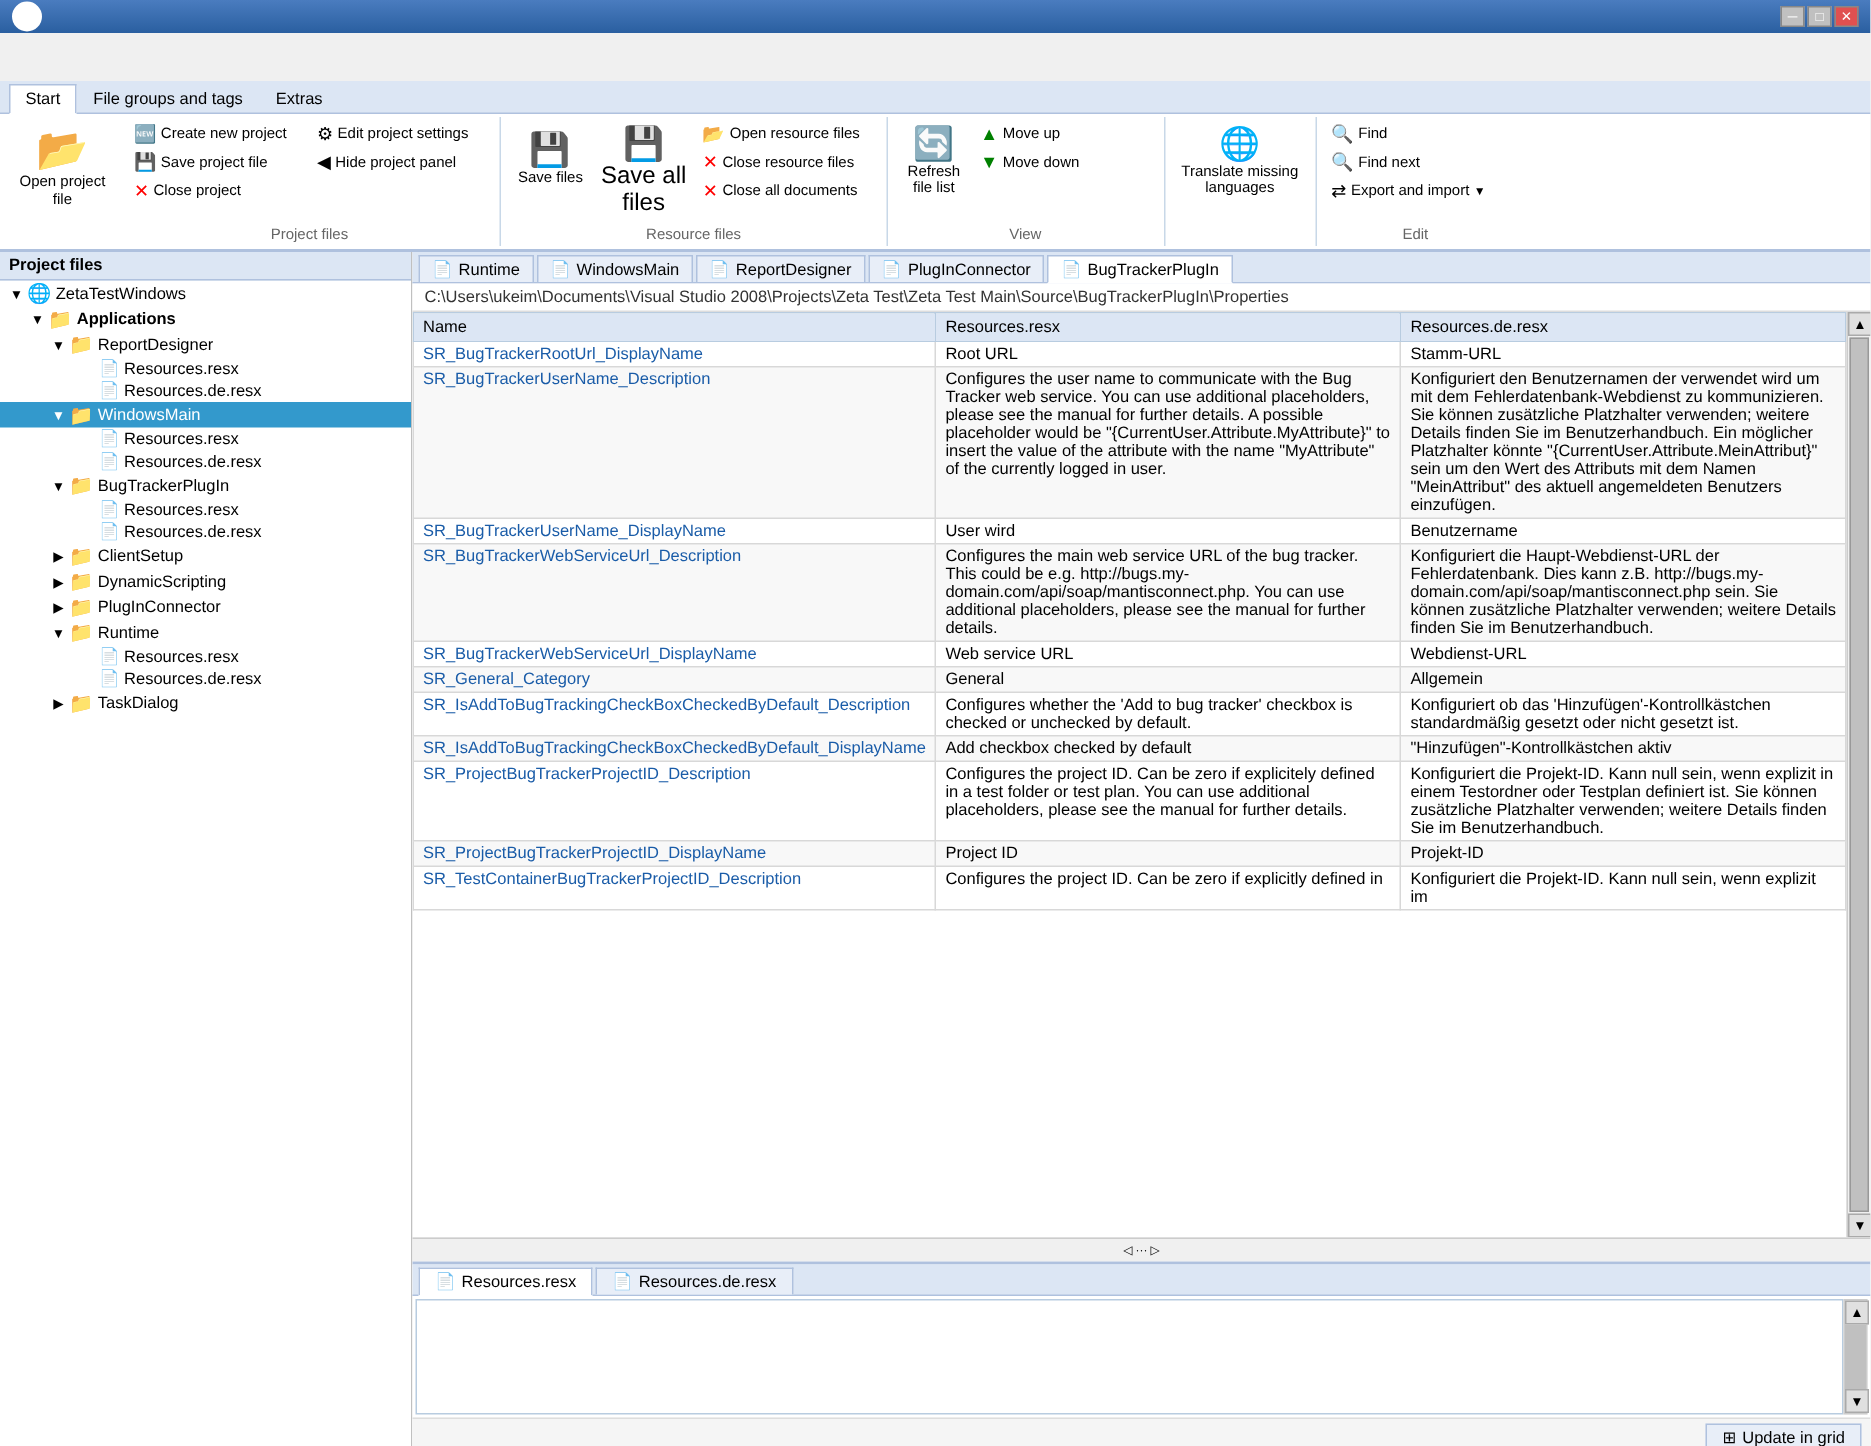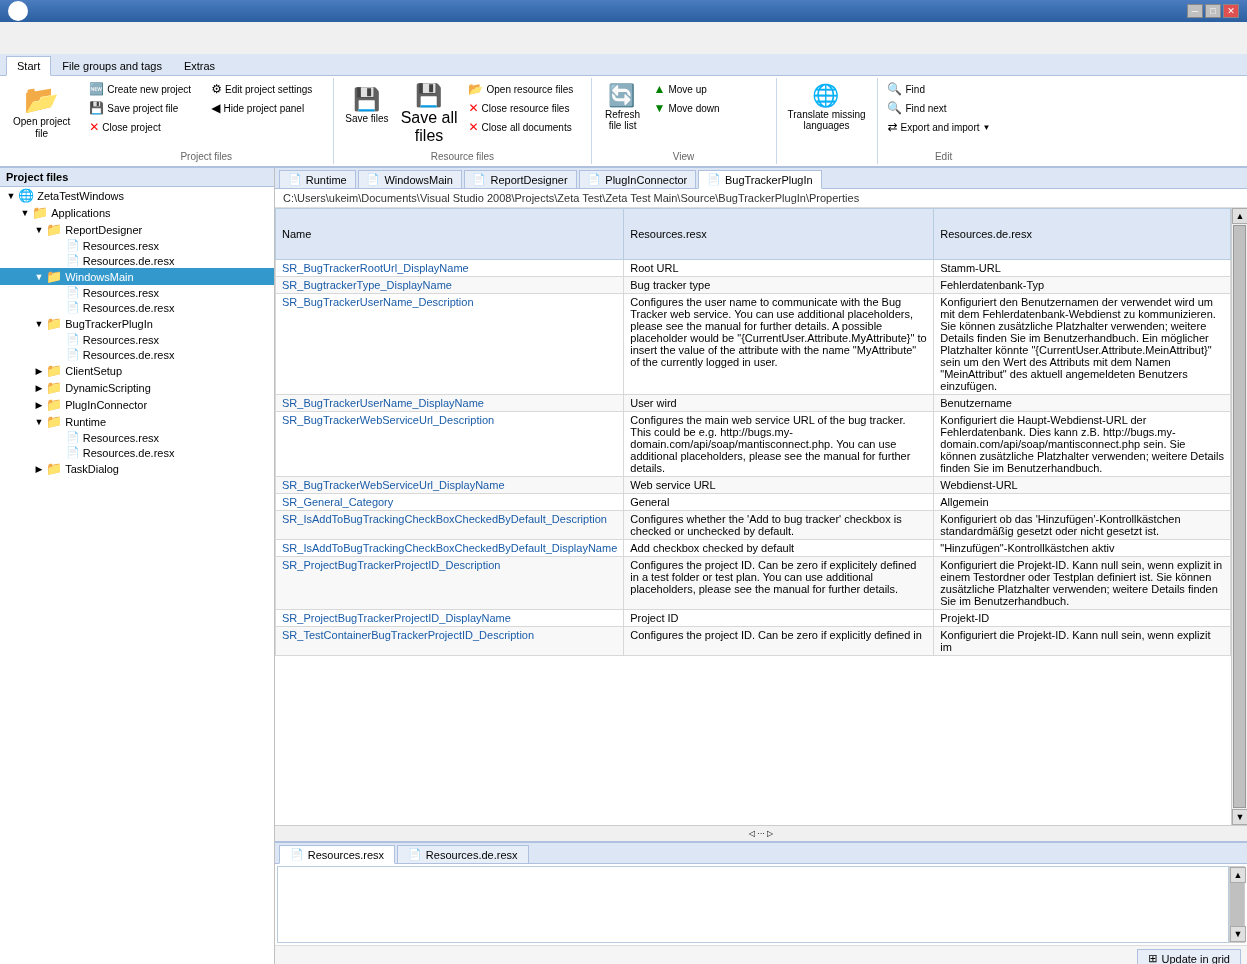--- a/index.html
+++ b/index.html
@@ -46,21 +46,21 @@
     .doc-tabs { display: flex; background: #dce6f4; border-bottom: 1px solid #afc1de; padding: 2px 4px 0; }
     .doc-tab { display: flex; align-items: center; padding: 2px 8px; border: 1px solid #afc1de; border-bottom: none; background: #e8eef8; margin-right: 2px; cursor: pointer; font-size: 11px; gap: 4px; }
     .doc-tab.active { background: white; border-bottom: 1px solid white; margin-bottom: -1px; }
 
     
     .breadcrumb { padding: 3px 8px; font-size: 11px; background: white; border-bottom: 1px solid #ddd; color: #333; }
 
     
     .table-container { flex: 1; overflow: auto; background: white; margin: 0; }
     table { width: 100%; border-collapse: collapse; font-size: 11px; }
-    table th { background: #dce6f4; border: 1px solid #b8cce0; padding: 19px 6px; font-weight: normal; text-align: left; position: sticky; top: 0; }
+    table th { background: #dce6f4; border: 1px solid #b8cce0; padding: 3px 6px; font-weight: normal; text-align: left; position: sticky; top: 0; }
     table td { border: 1px solid #d8d8d8; padding: 2px 6px; vertical-align: top; }
     table tr:nth-child(even) { background: #f8f8f8; }
     .col-name { width: 280px; color: #1a5ca8; }
     .col-resx { width: auto; }
 
     
     .bottom-area { height: 130px; border-top: 2px solid #afc1de; background: white; display: flex; flex-direction: column; }
     .bottom-tabs { display: flex; background: #dce6f4; padding: 2px 4px 0; border-bottom: 1px solid #afc1de; }
     .bottom-tab { padding: 2px 10px; border: 1px solid #afc1de; border-bottom: none; background: #e8eef8; margin-right: 2px; cursor: pointer; font-size: 11px; display: flex; align-items: center; gap: 4px; }
     .bottom-tab.active { background: white; border-bottom: 1px solid white; margin-bottom: -1px; }
@@ -231,21 +231,21 @@
 
       <div class="tree-item" style="padding-left:4px;">
         <span class="tree-toggle">▼</span>
         <span style="font-size:13px;margin-right:3px;color:#3060c0;">🌐</span>
         <span class="tree-label">ZetaTestWindows</span>
       </div>
 
       <div class="tree-item" style="padding-left:18px;">
         <span class="tree-toggle">▼</span>
         <span style="font-size:13px;margin-right:3px;color:#e8b830;">📁</span>
-        <span class="tree-label" style="font-weight:normal;">Applications</span>
+        <span class="tree-label" style="font-weight:bold;">Applications</span>
       </div>
 
       <div class="tree-item" style="padding-left:32px;">
         <span class="tree-toggle">▼</span>
         <span style="font-size:13px;margin-right:3px;color:#e8b830;">📁</span>
         <span class="tree-label">ReportDesigner</span>
       </div>
 
       <div class="tree-item" style="padding-left:52px;">
         <span class="tree-toggle" style="visibility:hidden;">▶</span>
@@ -376,25 +376,20 @@
               <th>Resources.de.resx</th>
             </tr>
           </thead>
           <tbody id="table-body">
           <tr>
                 <td class="col-name" style="color: rgb(26, 92, 168); cursor: pointer;">SR_BugTrackerRootUrl_DisplayName</td>
                 <td class="col-resx">Root URL</td>
                 <td>Stamm-URL</td>
               </tr>
               <tr>
-                <td class="col-name" style="color: rgb(26, 92, 168); cursor: pointer;">SR_BugtrackerType_DisplayName</td>
-                <td class="col-resx">Bug tracker type</td>
-                <td>Fehlerdatenbank-Typ</td>
-              </tr>
-              <tr>
                 <td class="col-name" style="color: rgb(26, 92, 168); cursor: pointer;">SR_BugTrackerUserName_Description</td>
                 <td class="col-resx">Configures the user name to communicate with the Bug Tracker web service. You can use additional placeholders, please see the manual for further details. A possible placeholder would be "{CurrentUser.Attribute.MyAttribute}" to insert the value of the attribute with the name "MyAttribute" of the currently logged in user.</td>
                 <td>Konfiguriert den Benutzernamen der verwendet wird um mit dem Fehlerdatenbank-Webdienst zu kommunizieren. Sie können zusätzliche Platzhalter verwenden; weitere Details finden Sie im Benutzerhandbuch. Ein möglicher Platzhalter könnte "{CurrentUser.Attribute.MeinAttribut}" sein um den Wert des Attributs mit dem Namen "MeinAttribut" des aktuell angemeldeten Benutzers einzufügen.</td>
               </tr>
               <tr>
                 <td class="col-name" style="color: rgb(26, 92, 168); cursor: pointer;">SR_BugTrackerUserName_DisplayName</td>
                 <td class="col-resx">User wird</td>
                 <td>Benutzername</td>
               </tr>
               <tr>

